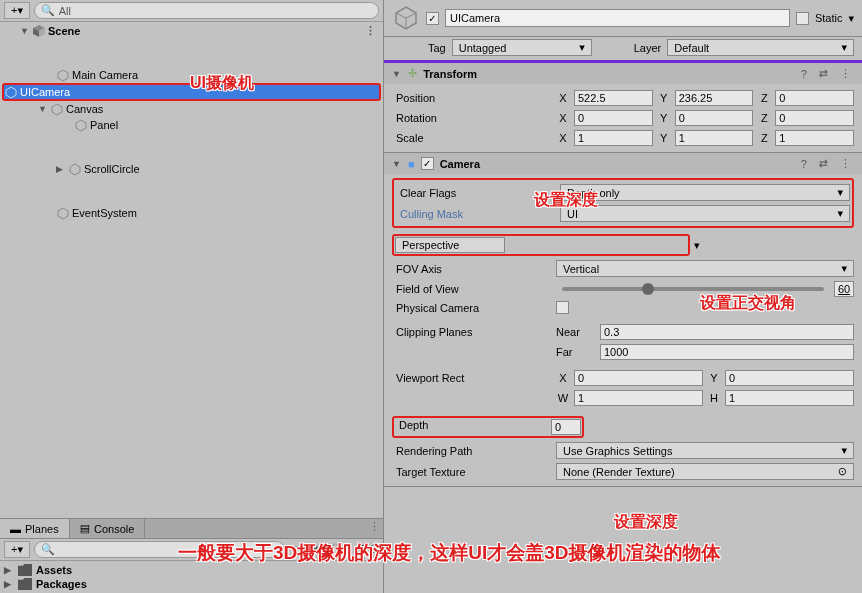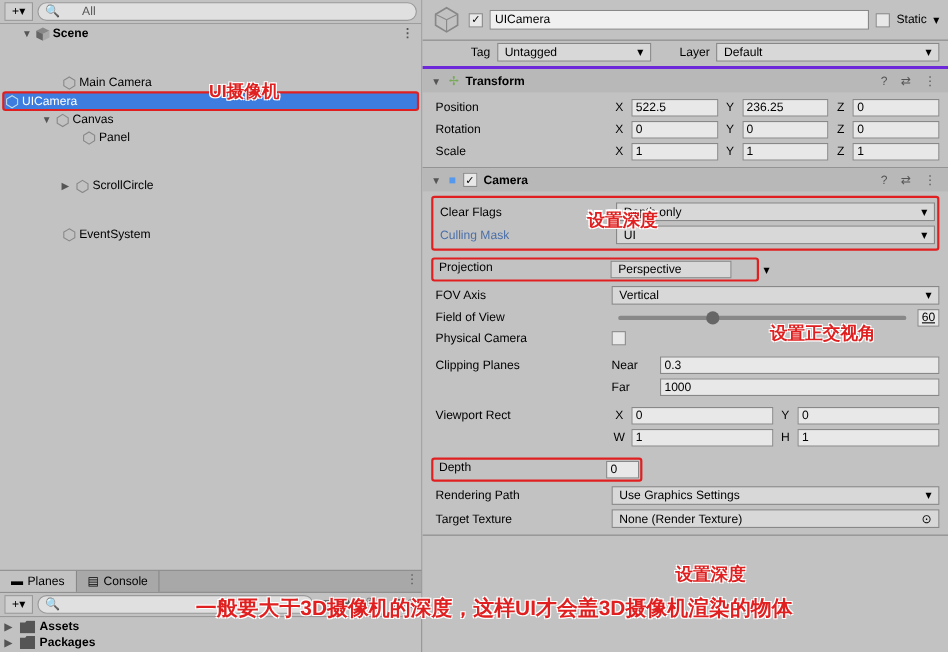--- a/index.html
+++ b/index.html
@@ -44,21 +44,21 @@
 .prop-label.blue { color: #4a6fa8; }
 .num-field { background: #e8e8e8; border: 1px solid #888; padding: 1px 3px; flex: 1; min-width: 0; }
 .xyz-label { width: 14px; text-align: center; }
 .checkbox { width: 13px; height: 13px; background: #e8e8e8; border: 1px solid #888; cursor: pointer; display: inline-flex; align-items: center; justify-content: center; }
 .checkbox.checked::after { content: "✓"; font-size: 10px; }
 .slider { flex: 1; height: 4px; background: #888; border-radius: 2px; position: relative; margin: 0 6px; }
 .slider-thumb { position: absolute; width: 12px; height: 12px; background: #666; border-radius: 50%; top: -4px; transform: translateX(-50%); }
 .red-box { border: 2px solid #e02020; border-radius: 3px; padding: 0; }
 .annotation { position: absolute; color: #e02020; font-weight: bold; font-size: 16px; pointer-events: none; text-shadow: 1px 1px 0 #fff, -1px -1px 0 #fff, 1px -1px 0 #fff, -1px 1px 0 #fff; }
 .icon-btn { padding: 1px 3px; cursor: pointer; color: #555; }
-.small-text { color: #555; margin-left: 16px; }
+.small-text { color: #555; }
 .ctx-icon { margin-left: auto; }
 </style>
 </head>
 <body>
 
 <div class="main">
   <div class="left-panel">
     <div class="toolbar">
       <span class="plus-btn">+▾</span>
       <div class="search-box">
@@ -166,21 +166,21 @@
       <span class="checkbox"></span>
       <span class="static-label">Static</span>
       <span>▾</span>
     </div>
     <div class="tag-row">
       <span>Tag</span>
       <div class="dropdown" style="width:140px">
           <span>Untagged</span>
           <span>▾</span>
         </div>
-      <span style="margin-left:20px">Layer</span>
+      <span style="margin-left:36px">Layer</span>
       <div class="dropdown" style="flex:1">
           <span>Default</span>
           <span>▾</span>
         </div>
     </div>
 
     <div class="component">
       <div class="comp-header">
         <span class="foldout">▼</span>
         <span style="color:#7a5">✢</span>
@@ -242,21 +242,20 @@
           <div class="prop-row">
             <span class="prop-label blue">Culling Mask</span>
             <div class="dropdown" style="flex:1">
                 <span>UI</span>
                 <span>▾</span>
               </div>
           </div>
         </div>
         <div class="prop-row">
           <div class="red-box" style="display:flex;flex:1;padding:1px">
-            <span class="prop-label">Projection</span>
             <div class="dropdown" style="width:110px">
                 <span>Perspective</span>
               </div>
           </div>
           <span style="width:160px">▾</span>
         </div>
         <div class="prop-row">
           <span class="prop-label">FOV Axis</span>
           <div class="dropdown" style="flex:1">
               <span>Vertical</span>

